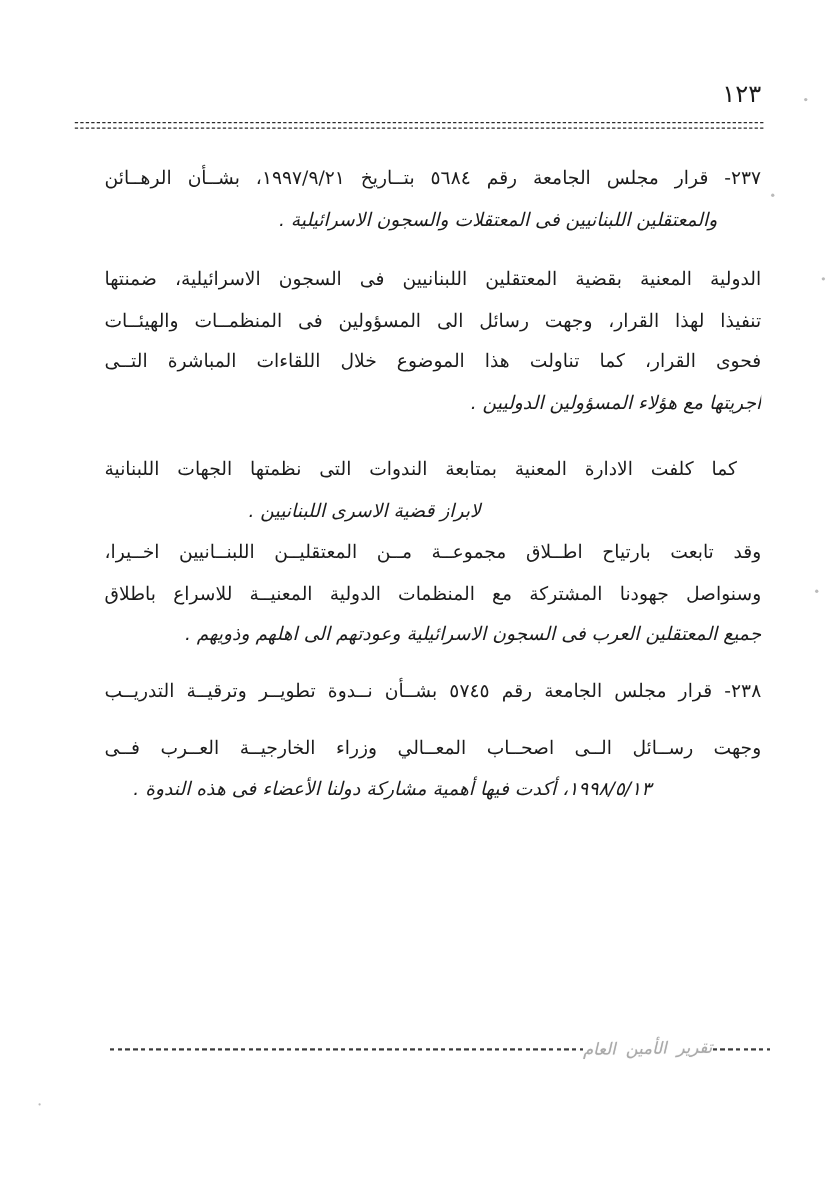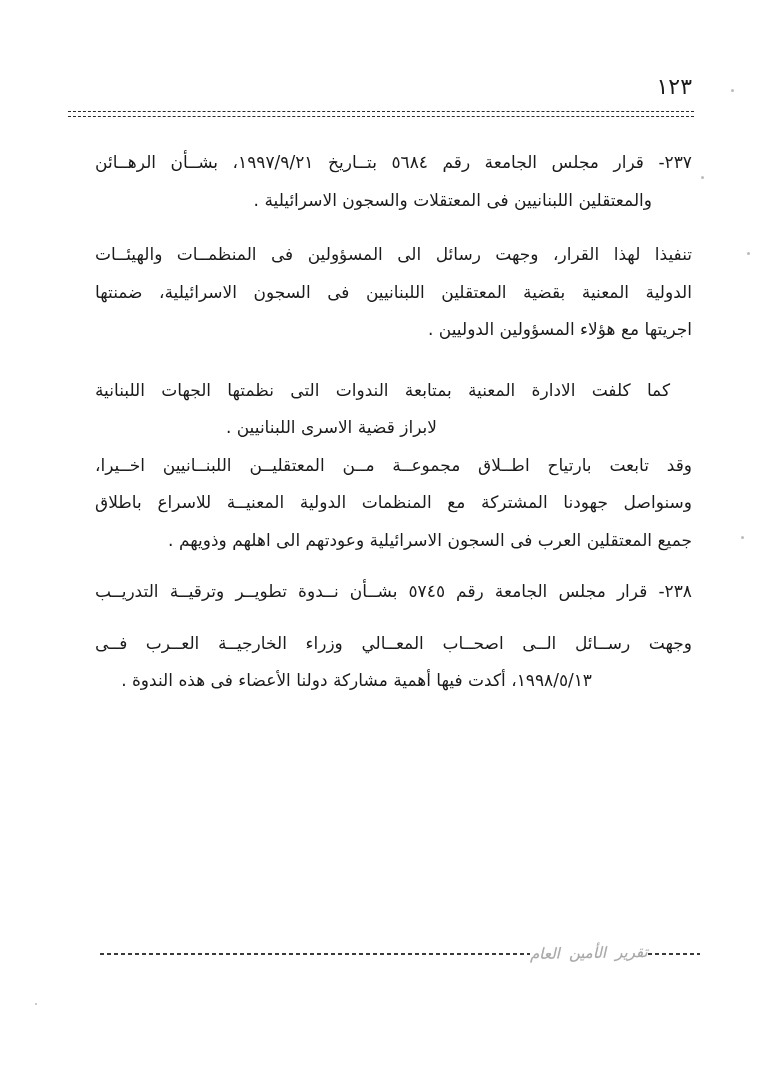--- a/index.html
+++ b/index.html
@@ -27,21 +27,21 @@
   .m17{margin-top:17px;}
   .ln{
     white-space:normal;max-height:38px;overflow:hidden;
     text-align:right;
   }
   .full{
     text-align:justify;
     text-align-last:justify;
     -moz-text-align-last:justify;
   }
-  .start{}
+  .start{font-style:italic;}
   .r22{padding-right:22px;margin-top:23px;}
   .r30{padding-right:30px;}
   .r40{padding-right:40px;}
   .r100{padding-right:100px;}
   .r190{padding-right:190px;}
   .r255{padding-right:255px;}
   .footer{
     position:absolute;top:944px;left:100px;right:64px;
     display:flex;align-items:center;
     direction:rtl;
@@ -79,22 +79,23 @@
   <div class="toprule"></div>
 
   <div class="body">
 
     <div class="block">
       <div class="ln full">٢٣٧- قرار مجلس الجامعة رقم ٥٦٨٤ بتــاريخ ١٩٩٧/٩/٢١، بشــأن الرهــائن</div>
       <div class="ln start r40">والمعتقلين اللبنانيين فى المعتقلات والسجون الاسرائيلية .</div>
     </div>
 
     <div class="block m17">
+      <div class="ln full">الدولية المعنية بقضية المعتقلين اللبنانيين فى السجون الاسرائيلية، ضمنتها</div>
       <div class="ln full">تنفيذا لهذا القرار، وجهت رسائل الى المسؤولين فى المنظمــات والهيئــات</div>
-      <div class="ln full">الدولية المعنية بقضية المعتقلين اللبنانيين فى السجون الاسرائيلية، ضمنتها</div>
+      <div class="ln full">فحوى القرار، كما تناولت هذا الموضوع خلال اللقاءات المباشرة التــى</div>
       <div class="ln start">اجريتها مع هؤلاء المسؤولين الدوليين .</div>
     </div>
 
 
     <div class="block m14">
       <div class="ln full r22">كما كلفت الادارة المعنية بمتابعة الندوات التى نظمتها الجهات اللبنانية</div>
       <div class="ln start r255">لابراز قضية الاسرى اللبنانيين .</div>
     </div>
 
     <div class="block">

